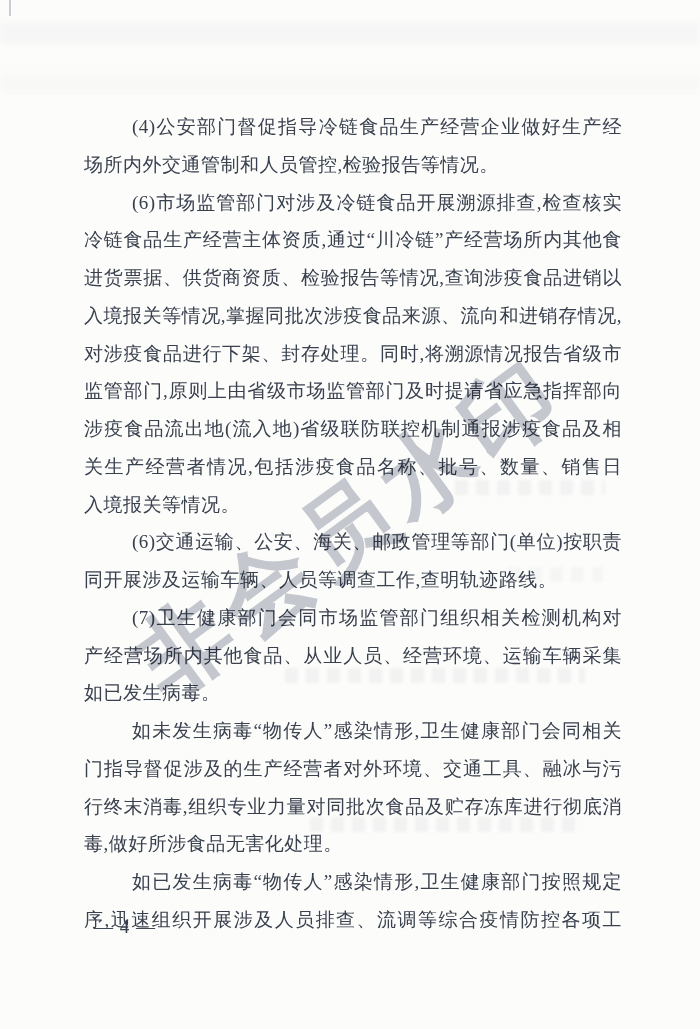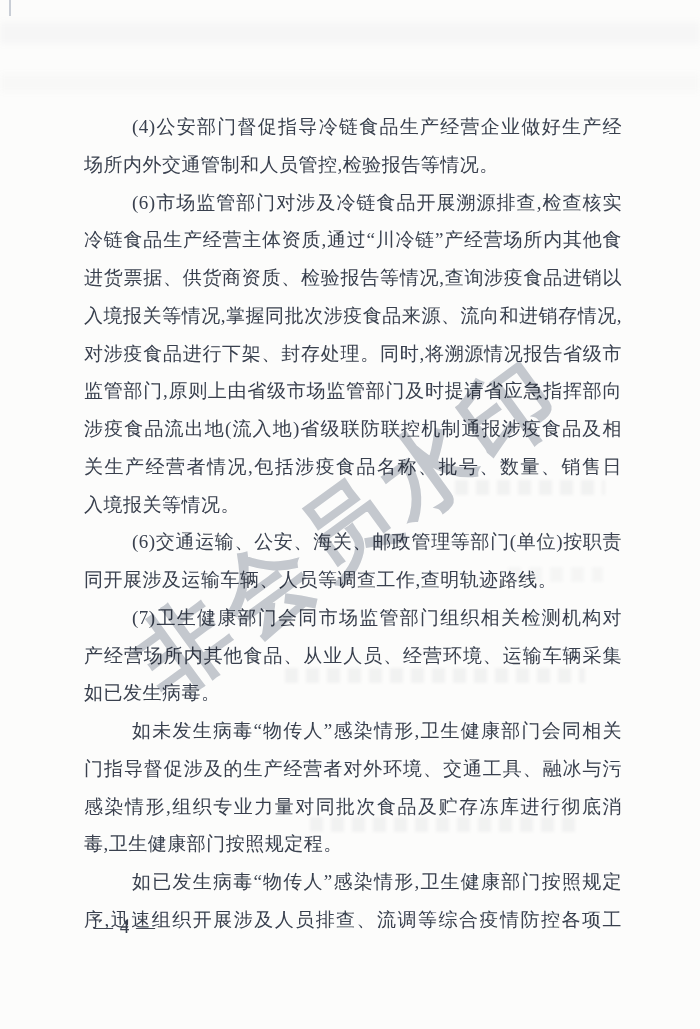--- a/index.html
+++ b/index.html
@@ -106,21 +106,21 @@
       <div class="line">涉疫食品流出地(流入地)省级联防联控机制通报涉疫食品及相</div>
       <div class="line">关生产经营者情况,包括涉疫食品名称、批号、数量、销售日期、销</div>
       <div class="line end">入境报关等情况。</div>
       <div class="line first">(6)交通运输、公安、海关、邮政管理等部门(单位)按职责协</div>
       <div class="line end">同开展涉及运输车辆、人员等调查工作,查明轨迹路线。</div>
       <div class="line first">(7)卫生健康部门会同市场监管部门组织相关检测机构对生</div>
       <div class="line">产经营场所内其他食品、从业人员、经营环境、运输车辆采集样本</div>
       <div class="line end">如已发生病毒。</div>
       <div class="line first">如未发生病毒“物传人”感染情形,卫生健康部门会同相关部</div>
       <div class="line">门指导督促涉及的生产经营者对外环境、交通工具、融冰与污水进</div>
-      <div class="line">感染情形,组织专业力量对同批次食品及贮存冻库进行彻底消</div>
-      <div class="line end">毒,卫生健康部门按照规定程。</div>
+      <div class="line">行终末消毒,组织专业力量对同批次食品及贮存冻库进行彻底消</div>
+      <div class="line end">毒,做好所涉食品无害化处理。</div>
       <div class="line first">如已发生病毒“物传人”感染情形,卫生健康部门按照规定程</div>
       <div class="line end">序,迅速组织开展涉及人员排查、流调等综合疫情防控各项工作。</div>
     </div>
 
   <div class="page-number">— 4 —</div>
 
 </div>
 
 </body></html>

